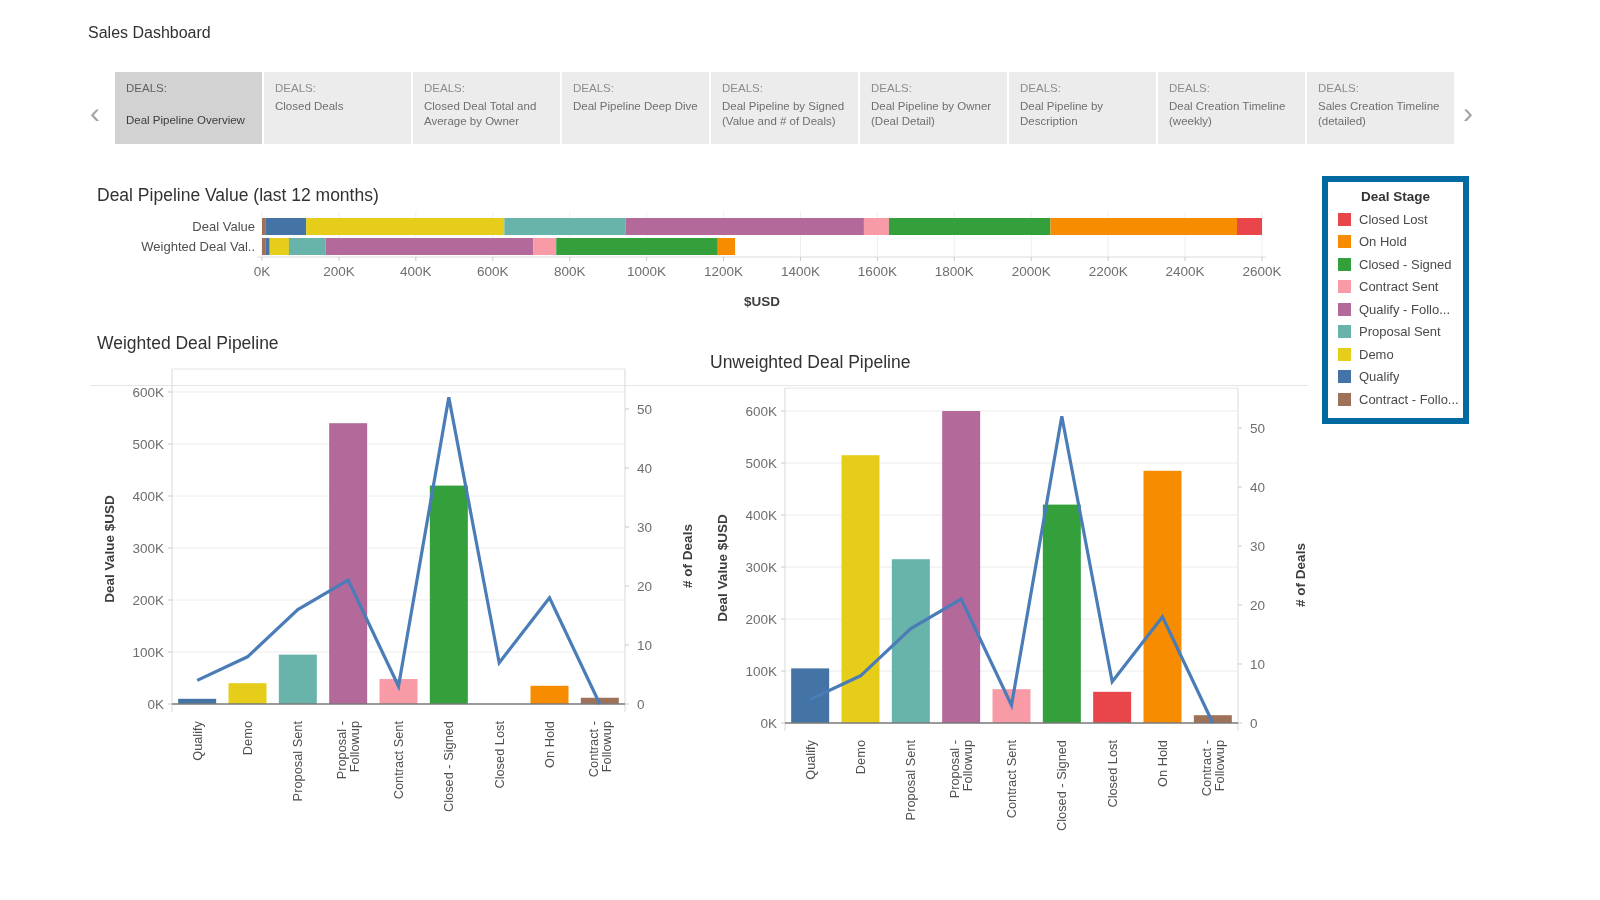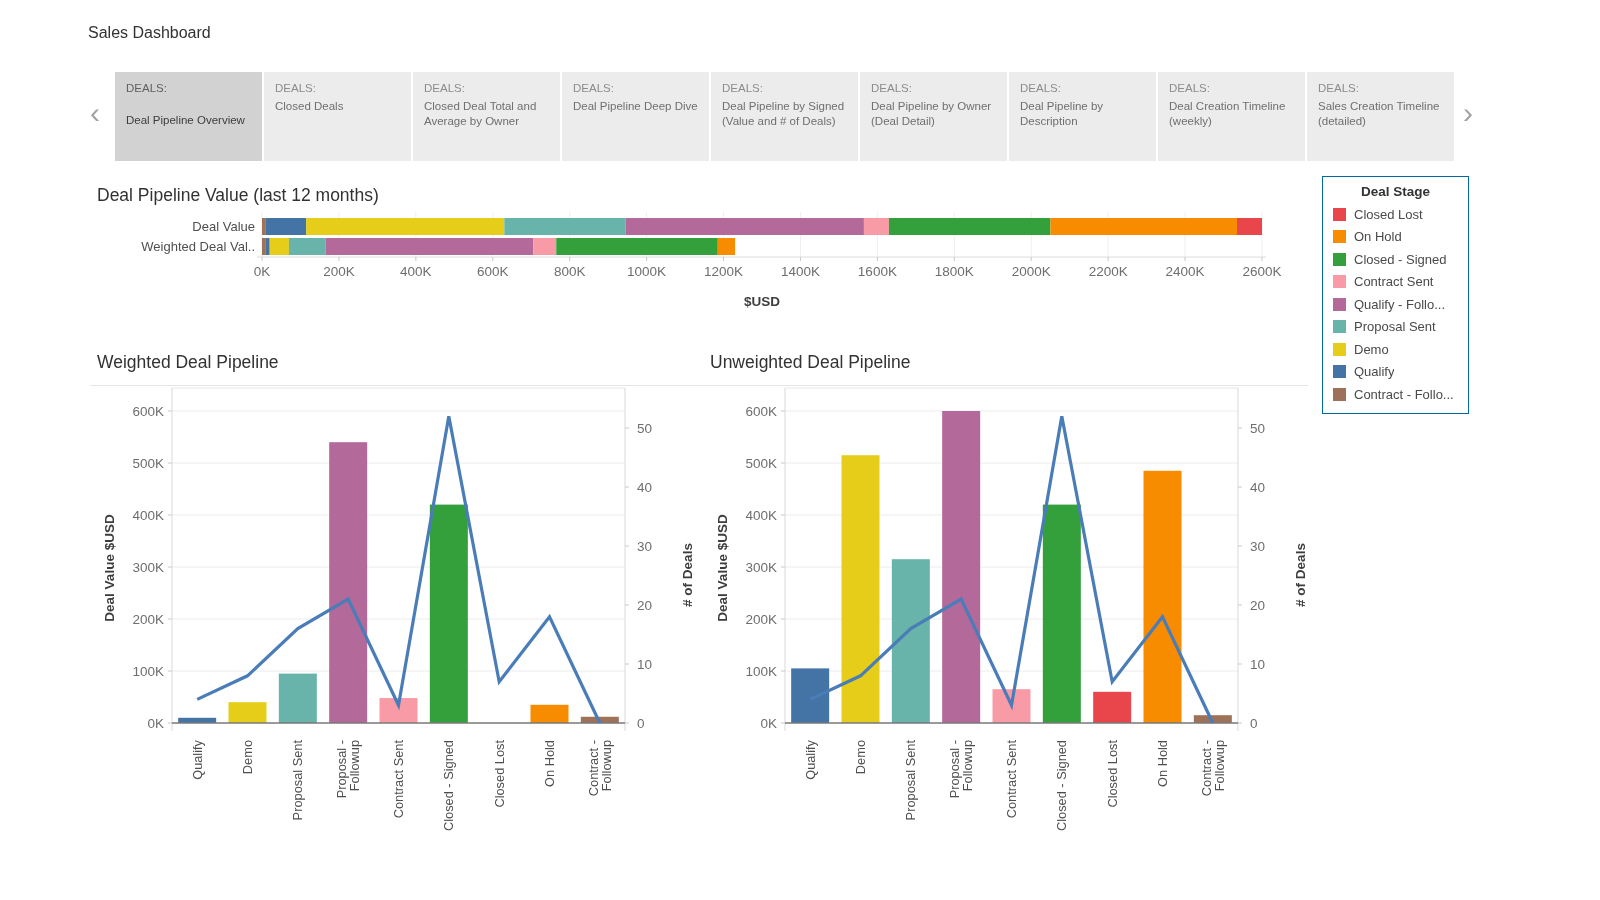--- a/index.html
+++ b/index.html
@@ -6,41 +6,41 @@
   html,body { width:1600px; height:900px; background:#ffffff; font-family:"Liberation Sans", sans-serif; overflow:hidden; }
   .abs { position:absolute; }
 
   .page-title { left:88px; top:24px; font-size:16px; color:#323232; font-weight:500; }
 
   .chevron { top:96px; font-size:30px; color:#a3a3a3; font-weight:300; cursor:pointer; line-height:34px; }
   .chevron-left { left:90px; }
   .chevron-right { left:1463px; }
 
   .tabs { left:115px; top:72px; width:1342px; height:81px; display:flex; }
-  .tab { width:147px; height:89px; background:#ececec; margin-right:2px; padding:9px 11px; cursor:pointer; }
+  .tab { width:147px; height:72px; background:#ececec; margin-right:2px; padding:9px 11px; cursor:pointer; }
   .tab.selected { background:#d2d2d2; }
   .tab .kicker { font-size:11.5px; color:#8c8c8c; margin-bottom:2px; line-height:1.35; }
   .tab .name { font-size:11.5px; color:#6f6f6f; line-height:1.35; }
   .tab.selected .kicker { color:#606060; }
   .tab.selected .name { color:#3c3c3c;margin-top:16px; }
 
   .section-title { font-size:17.5px; color:#323232; }
   .stacked-title { left:97px; top:185px;text-align:right; }
 
   #stacked-svg-wrap { left:97px; top:210px; width:1210px; height:110px; }
   .divider { left:90px; top:385px; width:1218px; height:0; border-top:1px solid #e6e6e6; }
 
-  .legend { left:1322px; top:176px; width:147px; border:1px solid #0369a1; background:#fff; padding:4px 0 7px 0; }
+  .legend { left:1322px; top:176px; width:147px; border:6px solid #0369a1; background:#fff; padding:4px 0 7px 0; }
   .legend-title { font-size:13.5px; font-weight:bold; color:#333; text-align:center; padding:3px 0 4px 0; }
   .legend-item { display:flex; align-items:center; height:22.5px; padding-left:10px; cursor:pointer; }
   .legend-swatch { width:13px; height:13px; margin-right:8px; flex:none; }
   .legend-label { font-size:13px; color:#4a4a4a; white-space:nowrap; overflow:hidden; }
 
   .combo { width:612px; height:515px; }
-  #combo-weighted { left:92px; top:345px; }
+  #combo-weighted { left:92px; top:326px; }
   #combo-unweighted { left:705px; top:345px; }
   .combo .section-title { position:absolute; left:5px; top:7px; }
   .combo svg { position:absolute; left:0; top:33px; }
 
   svg text.tick { font-size:12.8px; fill:#6e6e6e; }
   svg text.axt { font-size:13.5px; fill:#3d3d3d; font-weight:bold; }
   svg text.cat { font-size:12.8px; fill:#4f4f4f; }
   svg text.rowlab { font-size:13px; fill:#4f4f4f; }
 </style>
 </head>

